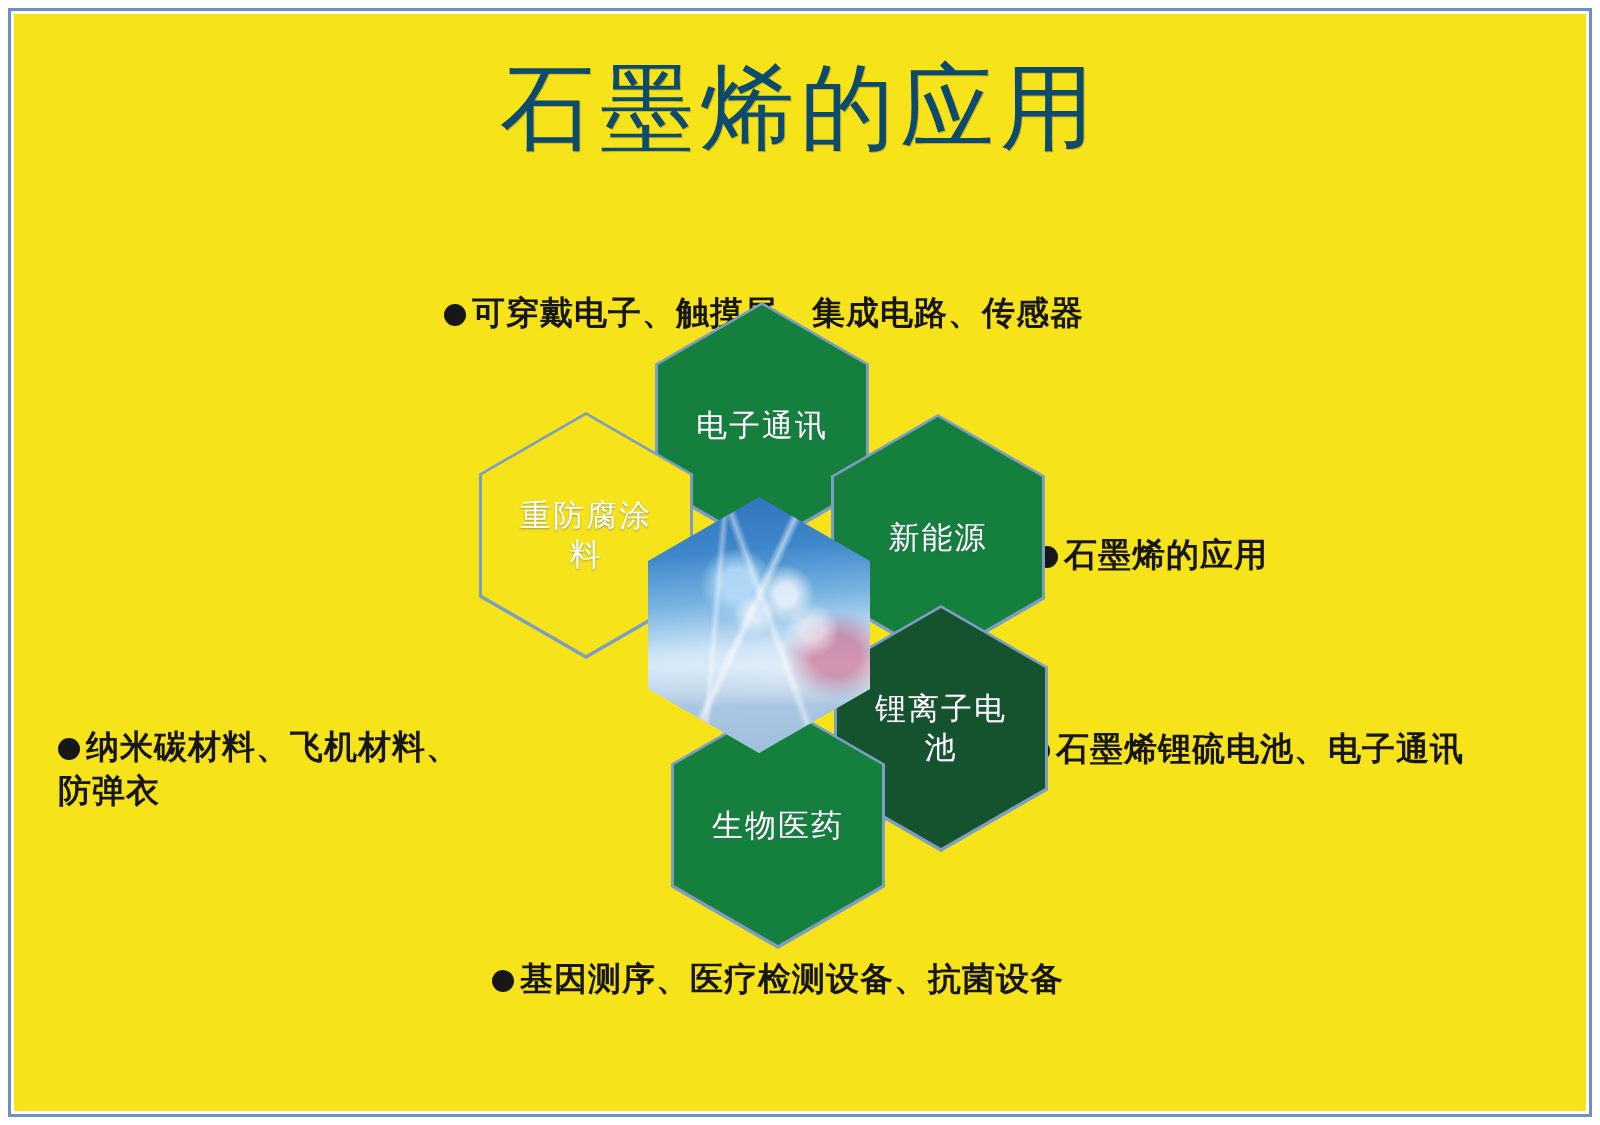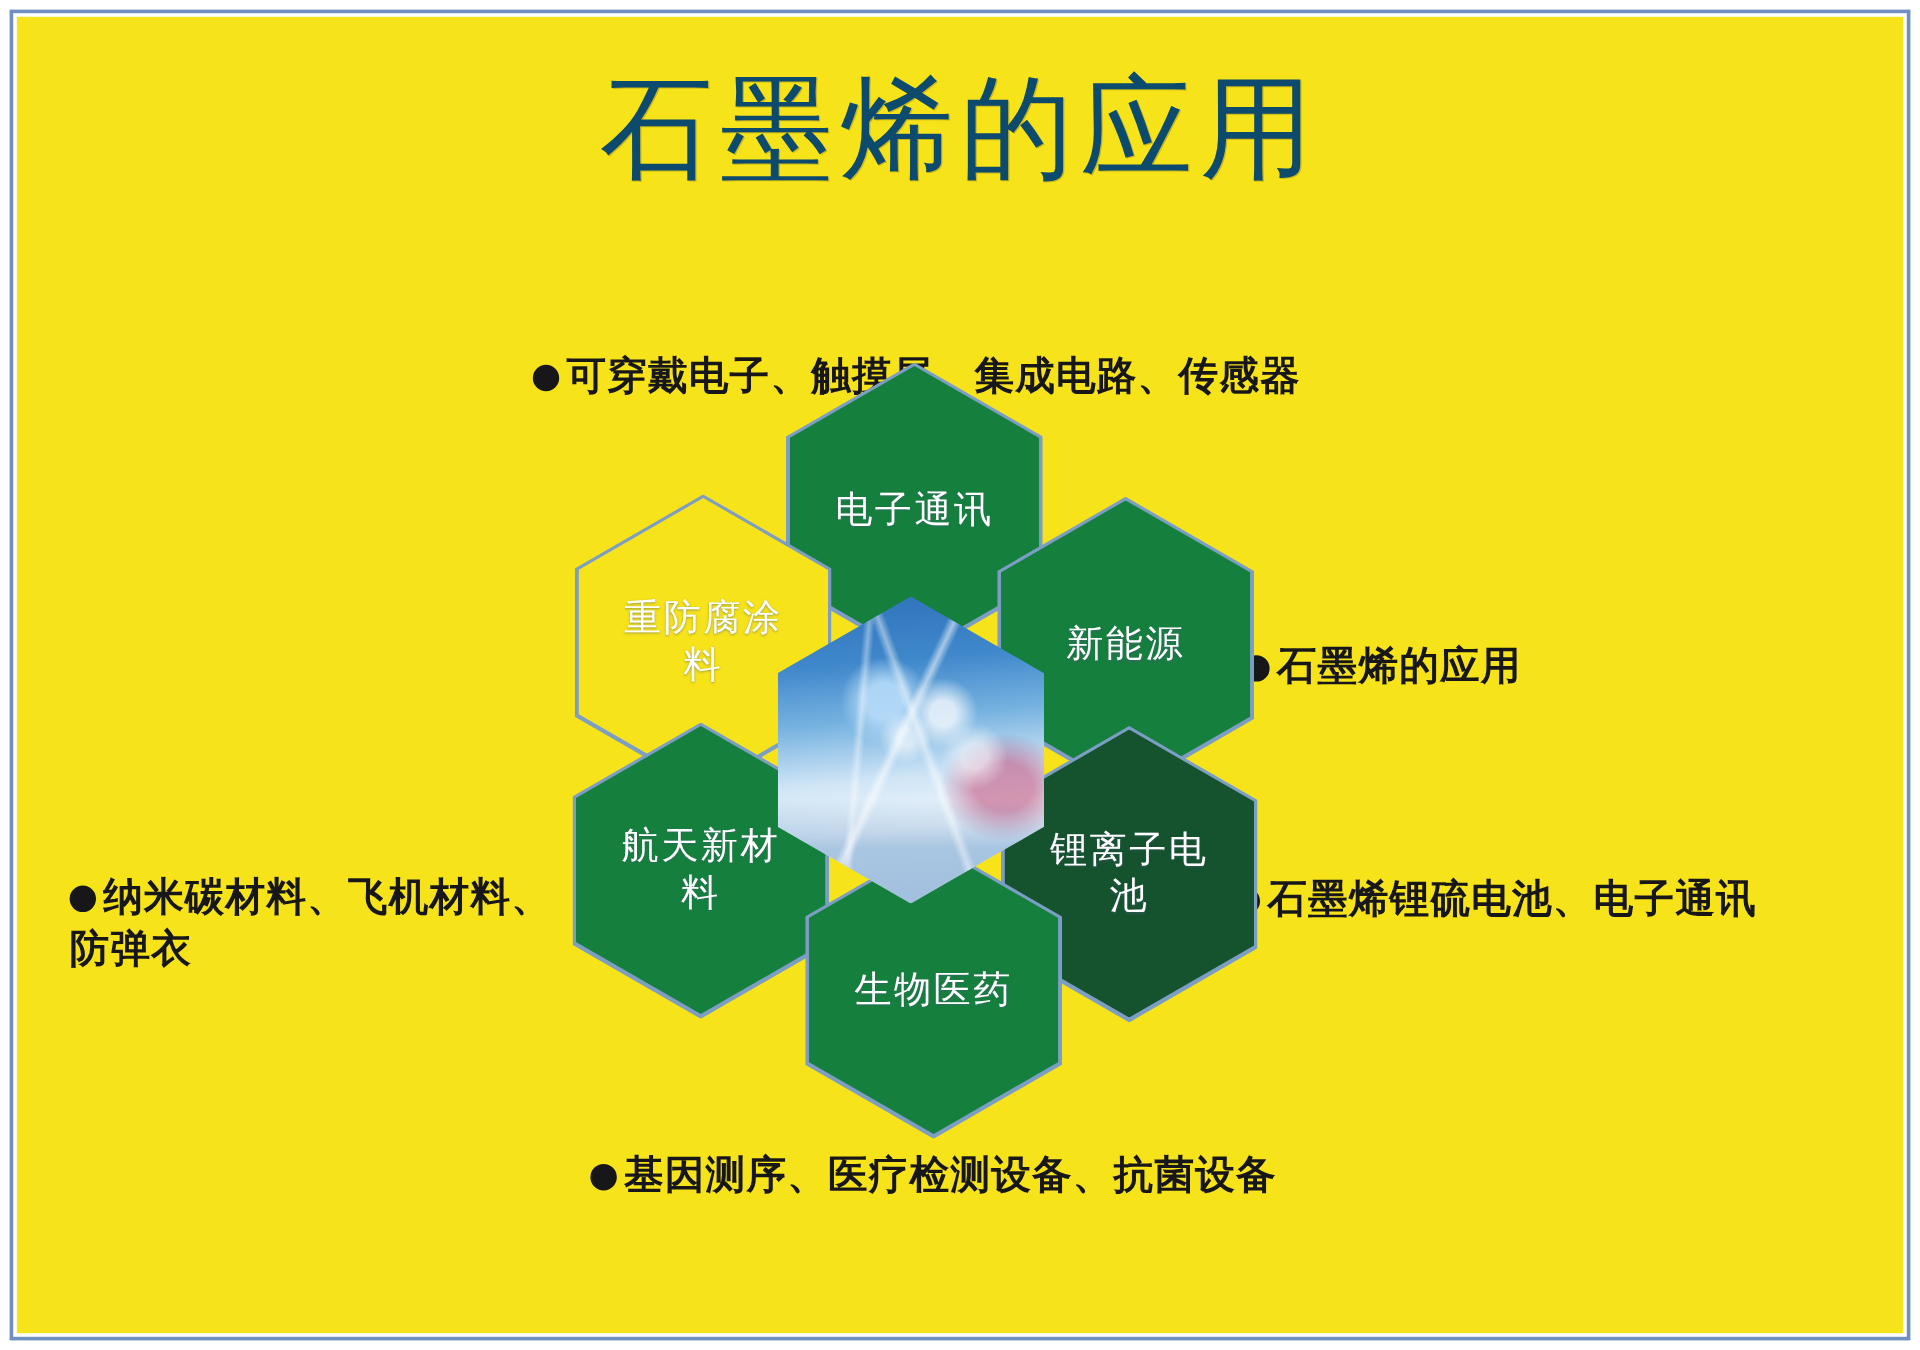--- a/index.html
+++ b/index.html
@@ -70,21 +70,21 @@
     background: #17171a;
     margin-right: 6px;
     vertical-align: -2px;
   }
 
   #callout-top        { left: 430px;  top: 232px; }
   #callout-left       { left: 206px;  top: 474px; }
   #callout-right      { left: 1022px; top: 474px; }
   #callout-bottomleft { left: 44px;   top: 666px; width: 430px; }
   #callout-bottomright{ left: 1014px; top: 668px; width: 560px; }
-  #callout-bottom     { left: 478px;  top: 898px; }
+  #callout-bottom     { left: 478px;  top: 898px; font-family: Liberation Serif, serif; }
 
   
   #honeycomb {
     position: absolute;
     left: 455px;
     top: 288px;
     width: 580px;
     height: 610px;
   }
   .hex {
@@ -218,26 +218,20 @@
         </div>
       </div>
 
       <div class="hex-wrap" id="wrap-upper-right">
         <div class="hex-outline"></div>
         <div class="hex fill-blue">
           <div class="hex-label">新能源</div>
         </div>
       </div>
 
-      <div class="hex-wrap" id="wrap-lower-left">
-        <div class="hex-outline"></div>
-        <div class="hex fill-blue">
-          <div class="hex-label">航天新材料</div>
-        </div>
-      </div>
 
       <div class="hex-wrap" id="wrap-lower-right">
         <div class="hex-outline"></div>
         <div class="hex fill-green">
           <div class="hex-label">锂离子电池</div>
         </div>
       </div>
 
       <div class="hex-wrap" id="wrap-bottom">
         <div class="hex-outline"></div>

